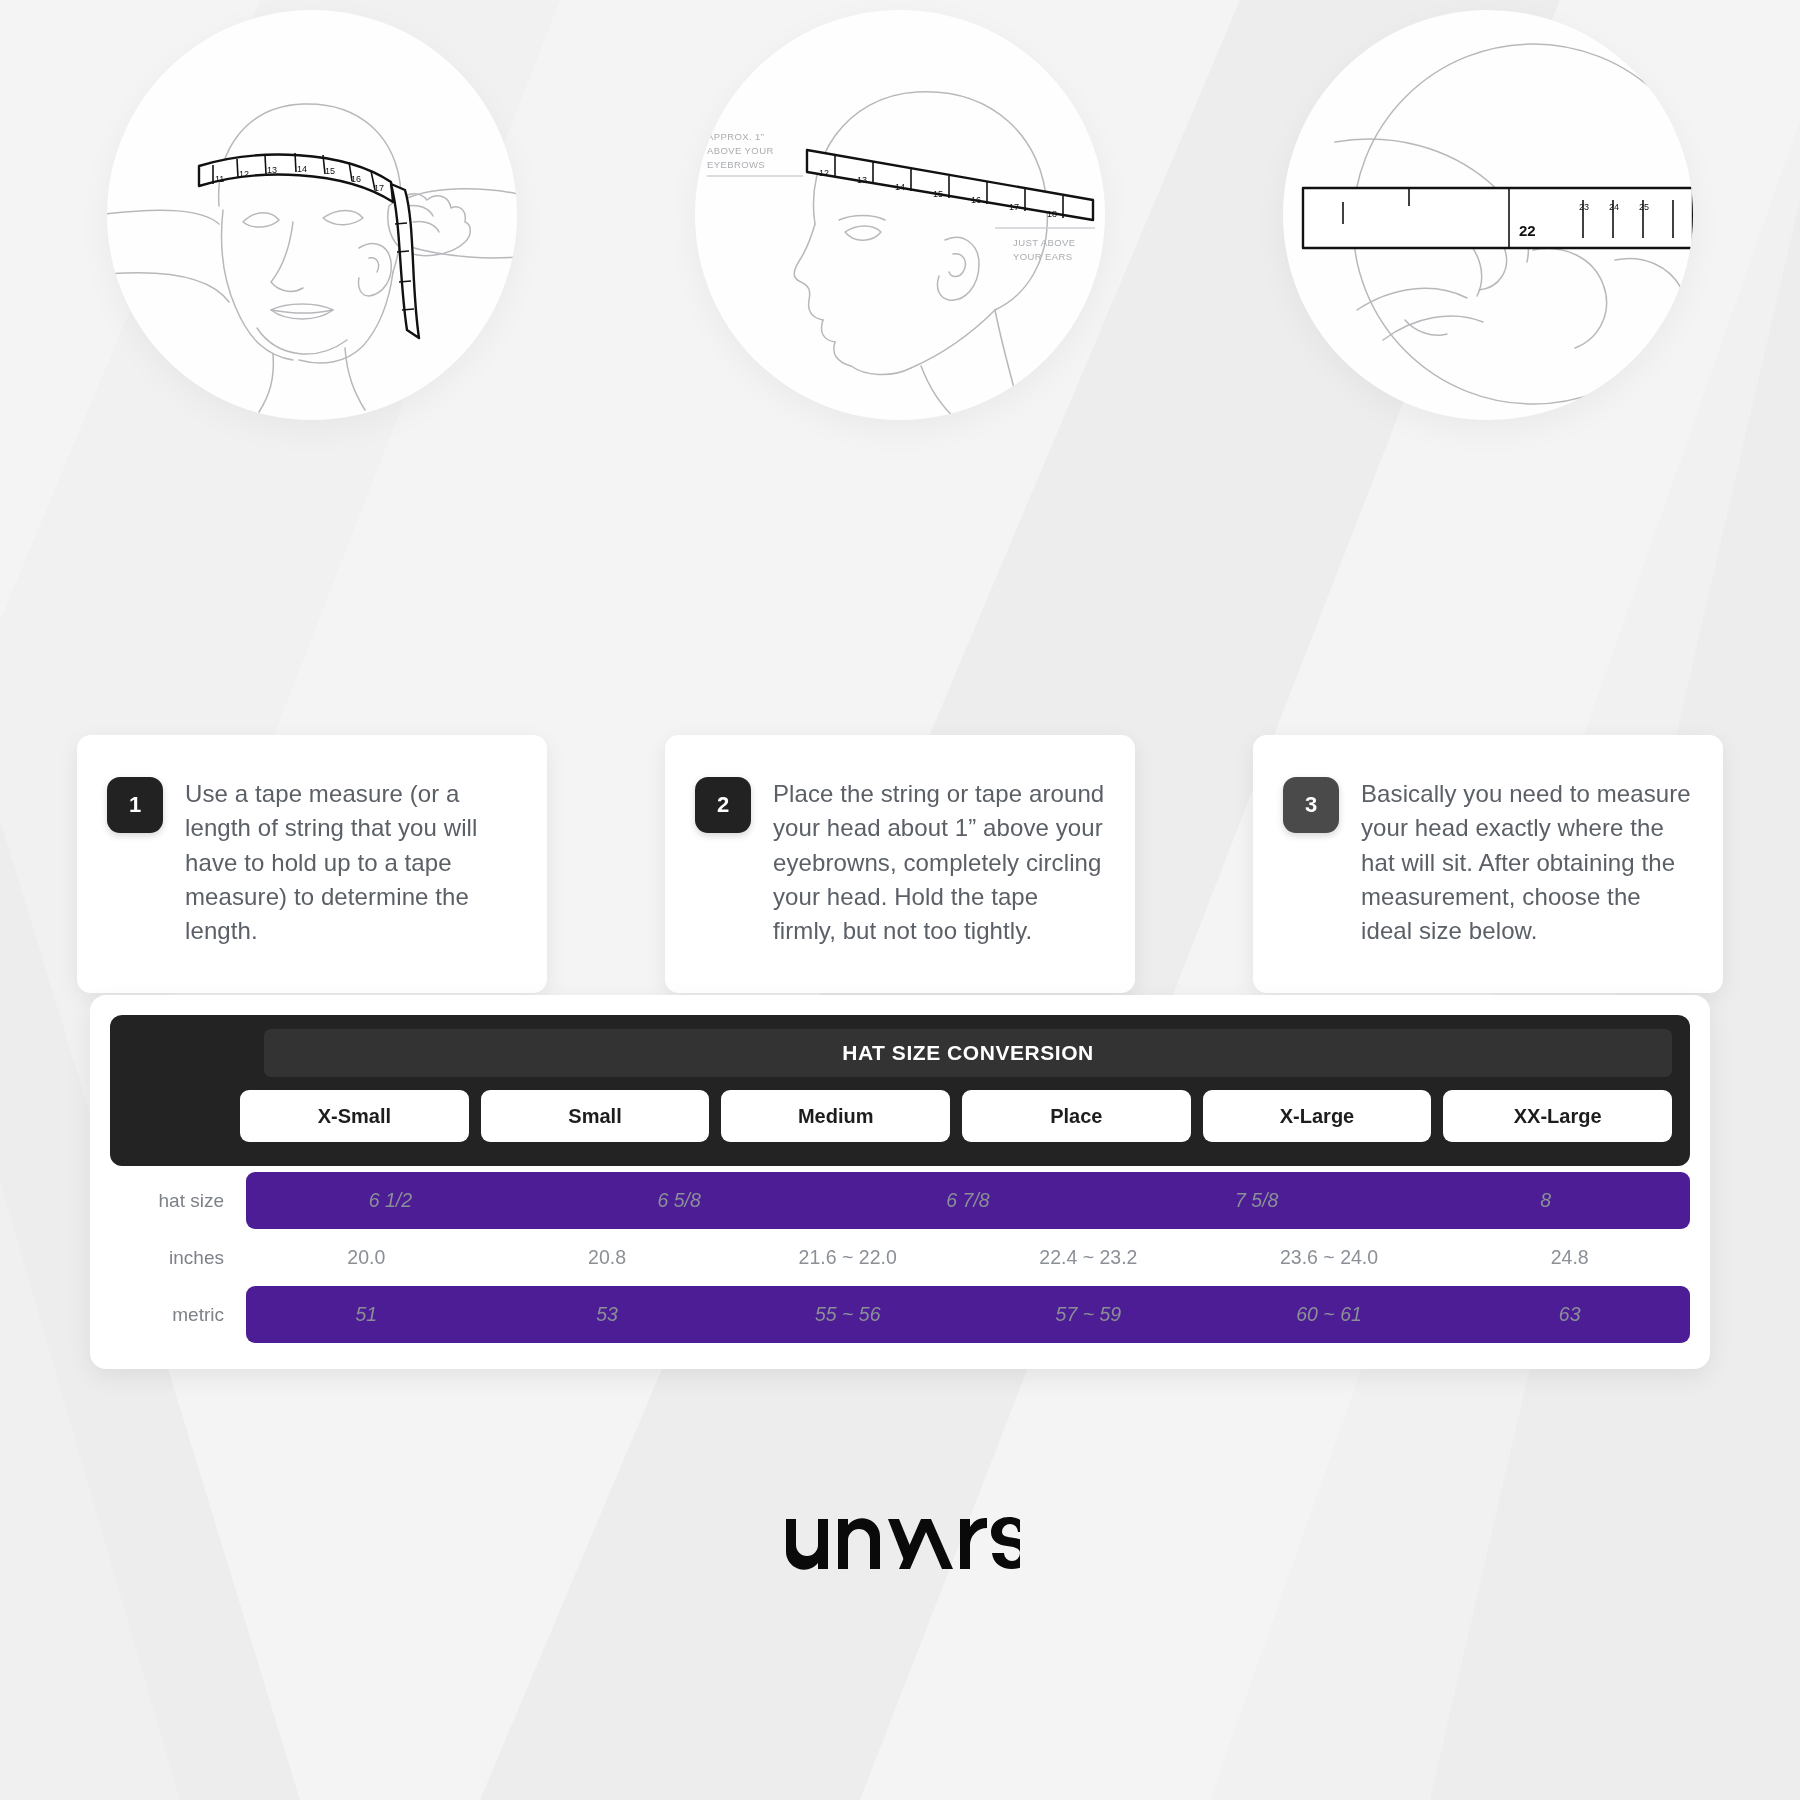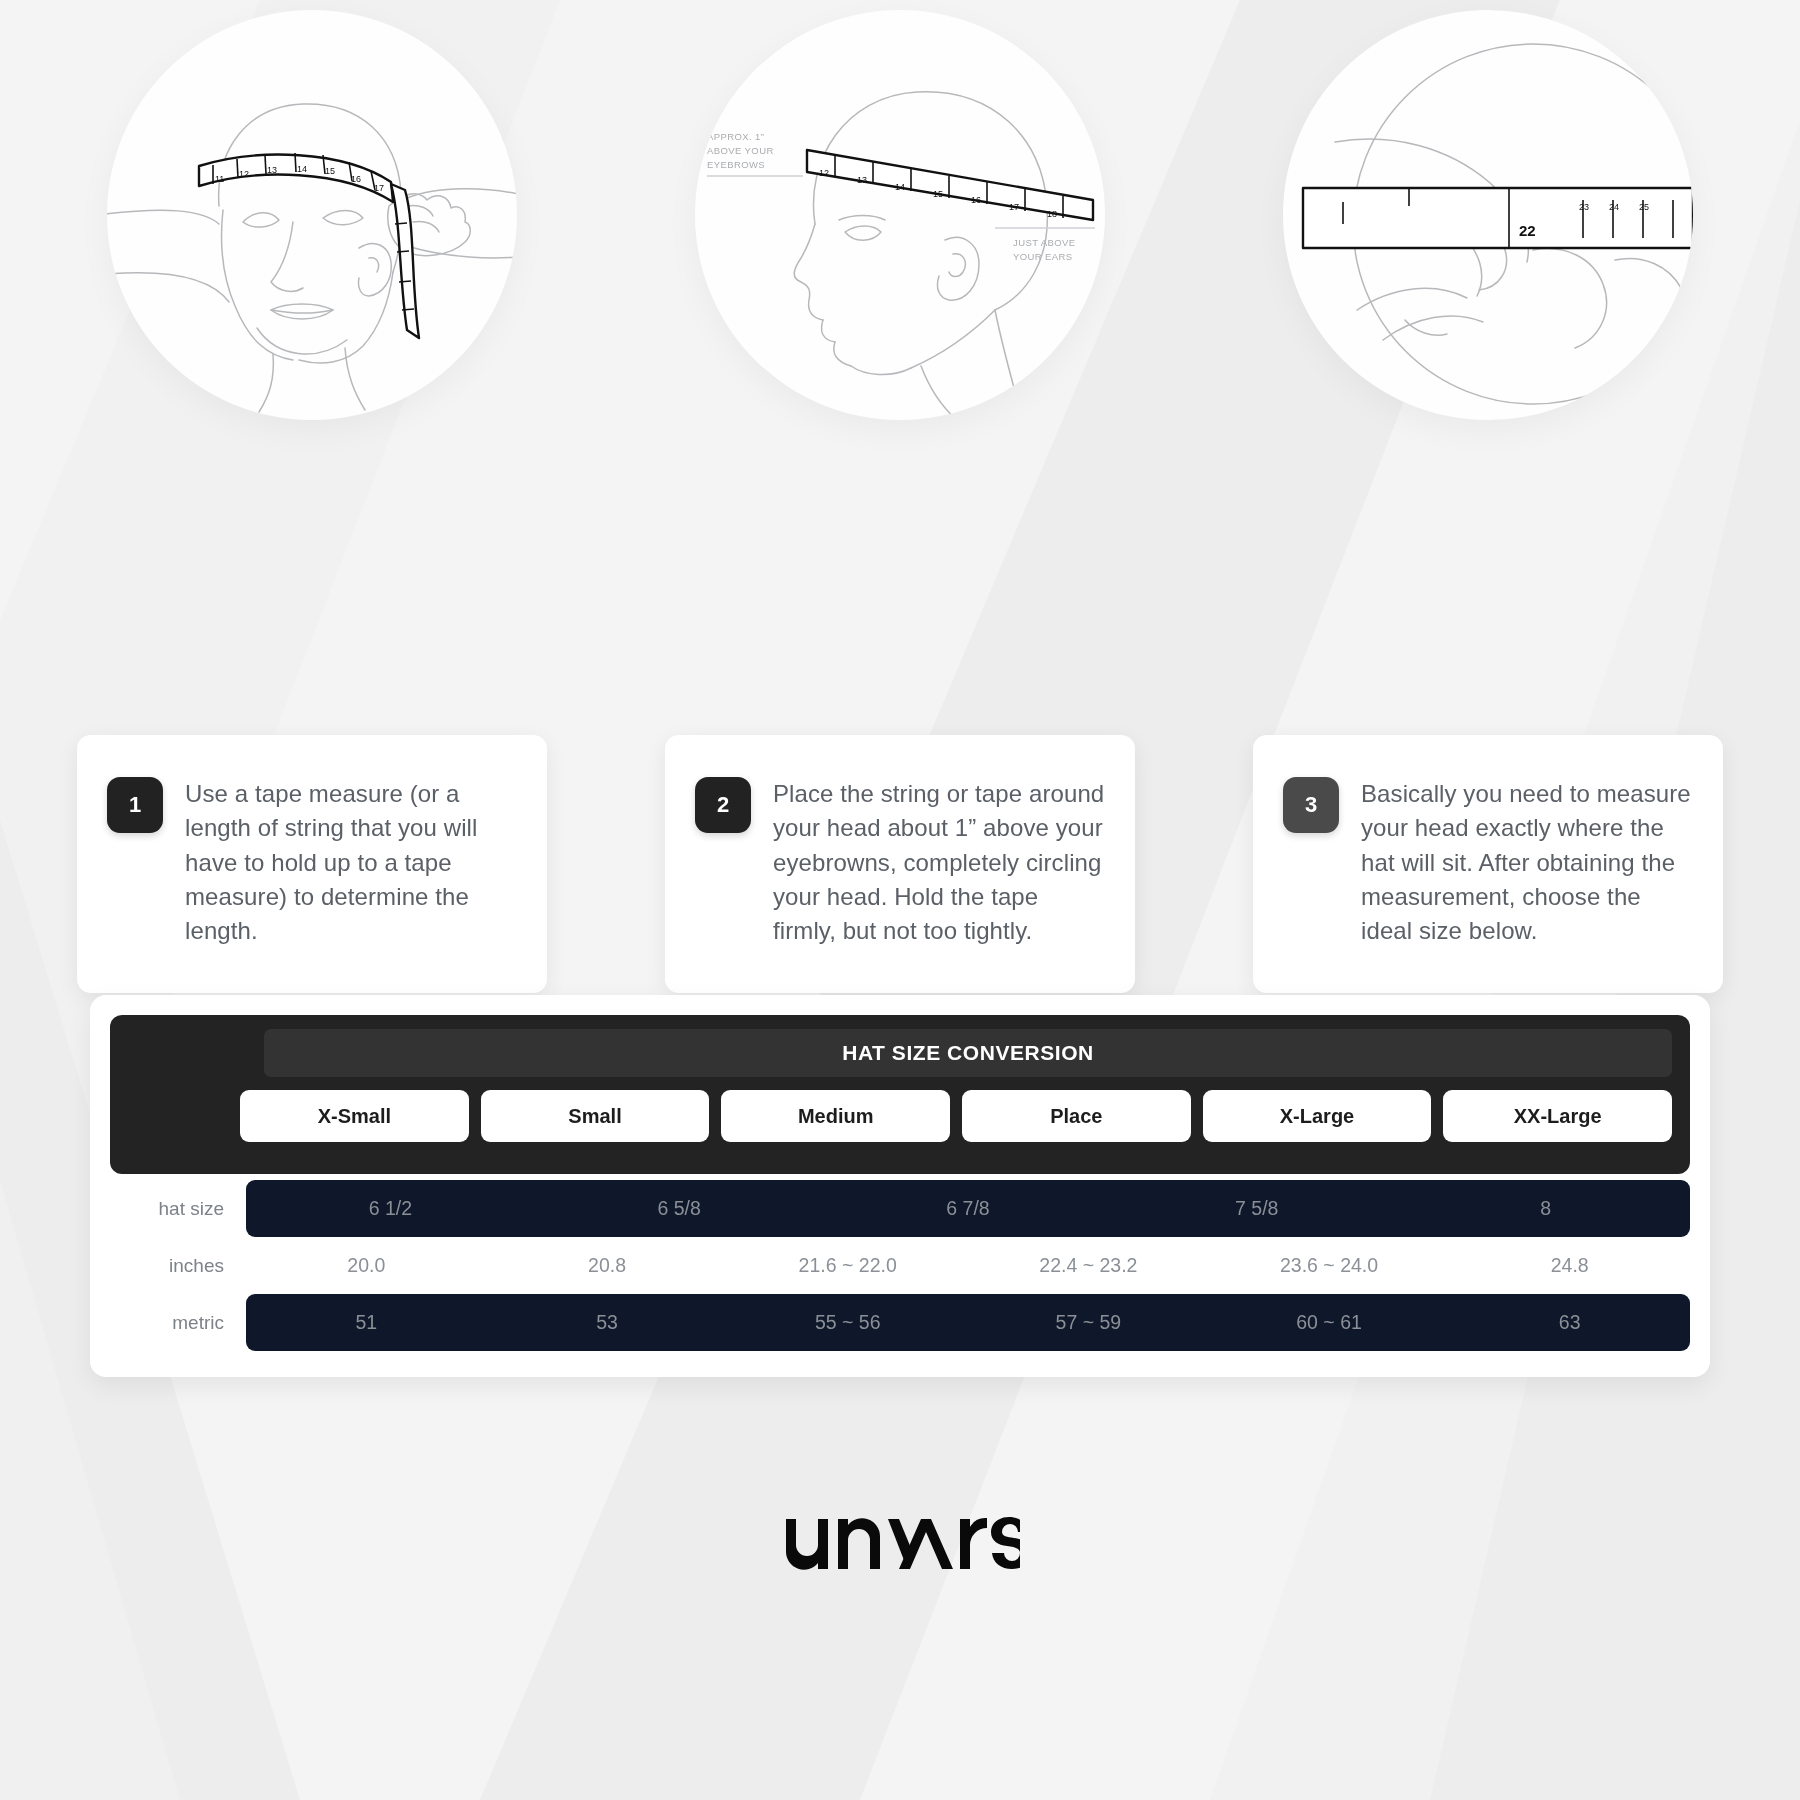--- a/index.html
+++ b/index.html
@@ -52,37 +52,37 @@
 
   
   .table-card{
     position:absolute;left:90px;top:995px;width:1620px;
     background:#fff;border-radius:16px;
     box-shadow:0 8px 26px rgba(0,0,0,0.07);
     padding:20px 20px 26px 20px;box-sizing:border-box;z-index:2;
   }
   .thead{
     background:#232323;border-radius:12px;
-    padding:14px 18px 32px 18px;
+    padding:14px 18px 24px 18px;
     display:flex;flex-direction:column;gap:13px;
   }
   .thead-title{
     margin-left:136px;background:#333333;border-radius:7px;
     height:48px;display:flex;align-items:center;justify-content:center;
     color:#fff;font-size:21px;font-weight:700;letter-spacing:.55px;
   }
   .thead-cells{display:flex;margin-left:112px;gap:12px;}
   .thead-cells .hc{
     flex:1 1 0;background:#fff;border-radius:9px;height:52px;
     display:flex;align-items:center;justify-content:center;
     color:#1d1d1d;font-size:20px;font-weight:700;
   }
 
   .trow{display:flex;align-items:stretch;height:57px;}
-  .trow.zebra .zbg{background:#0f172a;}
+  .trow.zebra .zbg{background:#4c1d95;font-style:italic;}
   .rowlabel{
     flex:0 0 136px;display:flex;align-items:center;justify-content:flex-end;
     padding-right:22px;box-sizing:border-box;
     color:#7d8288;font-size:19px;
   }
   .zbg{flex:1 1 auto;display:flex;border-radius:9px;}
   .zbg .cell{
     flex:1 1 0;display:flex;align-items:center;justify-content:center;
     color:#8b9097;font-size:19.5px;
   }

